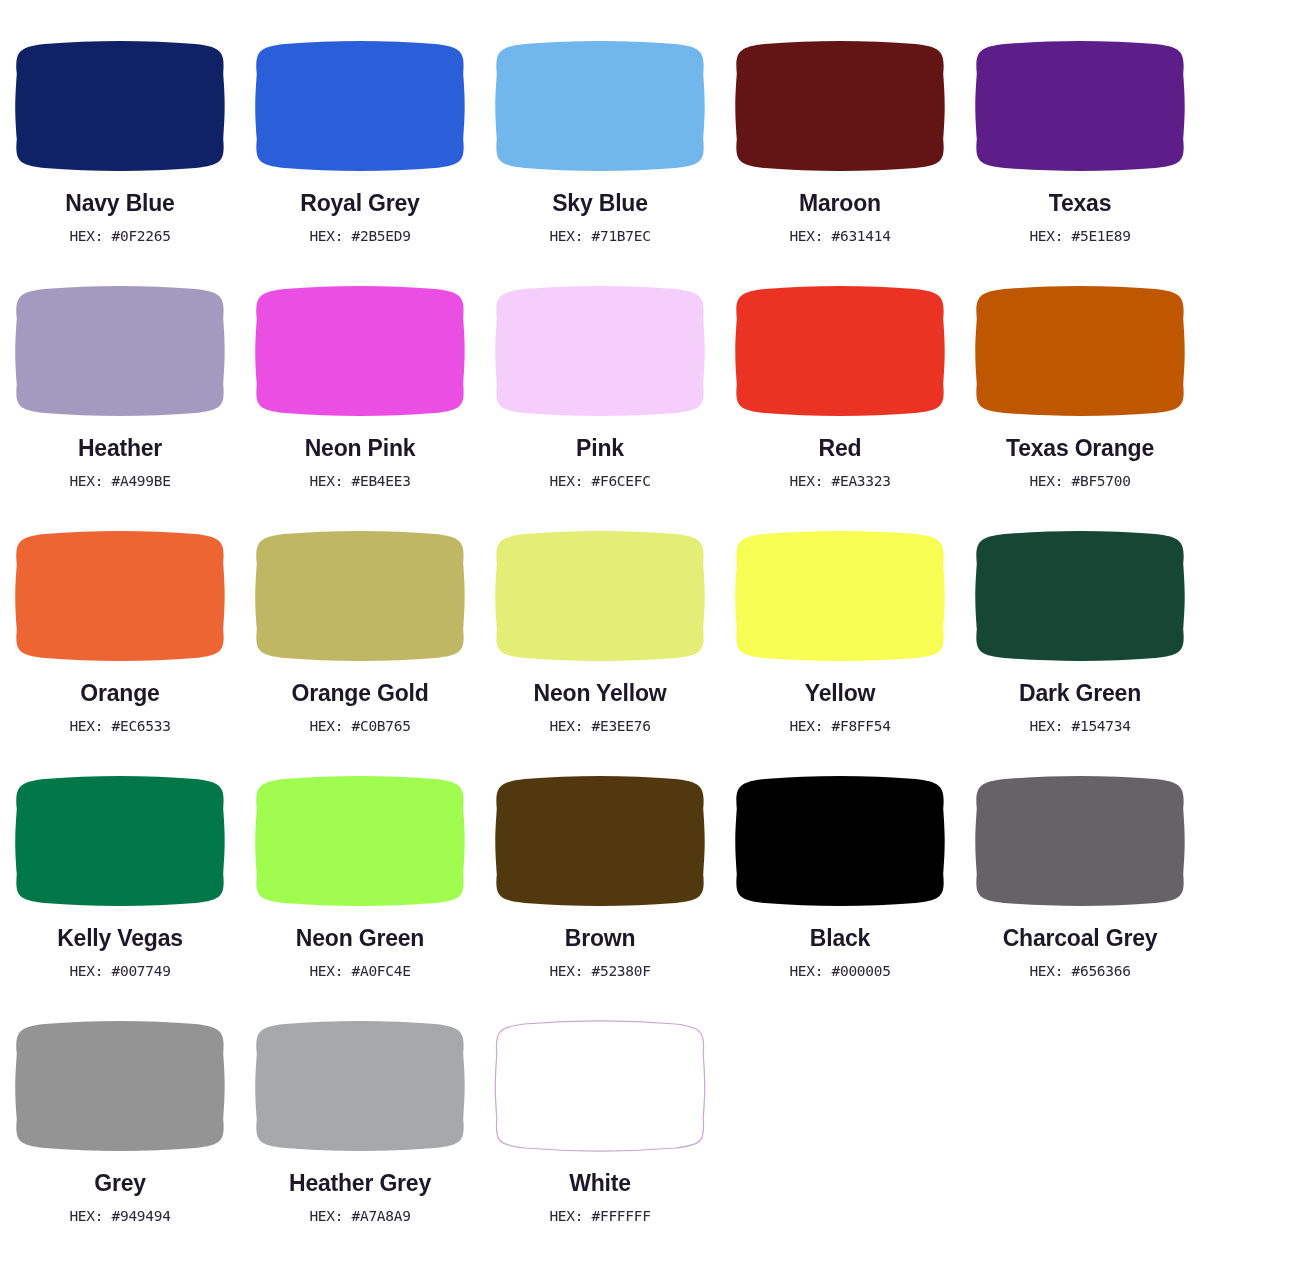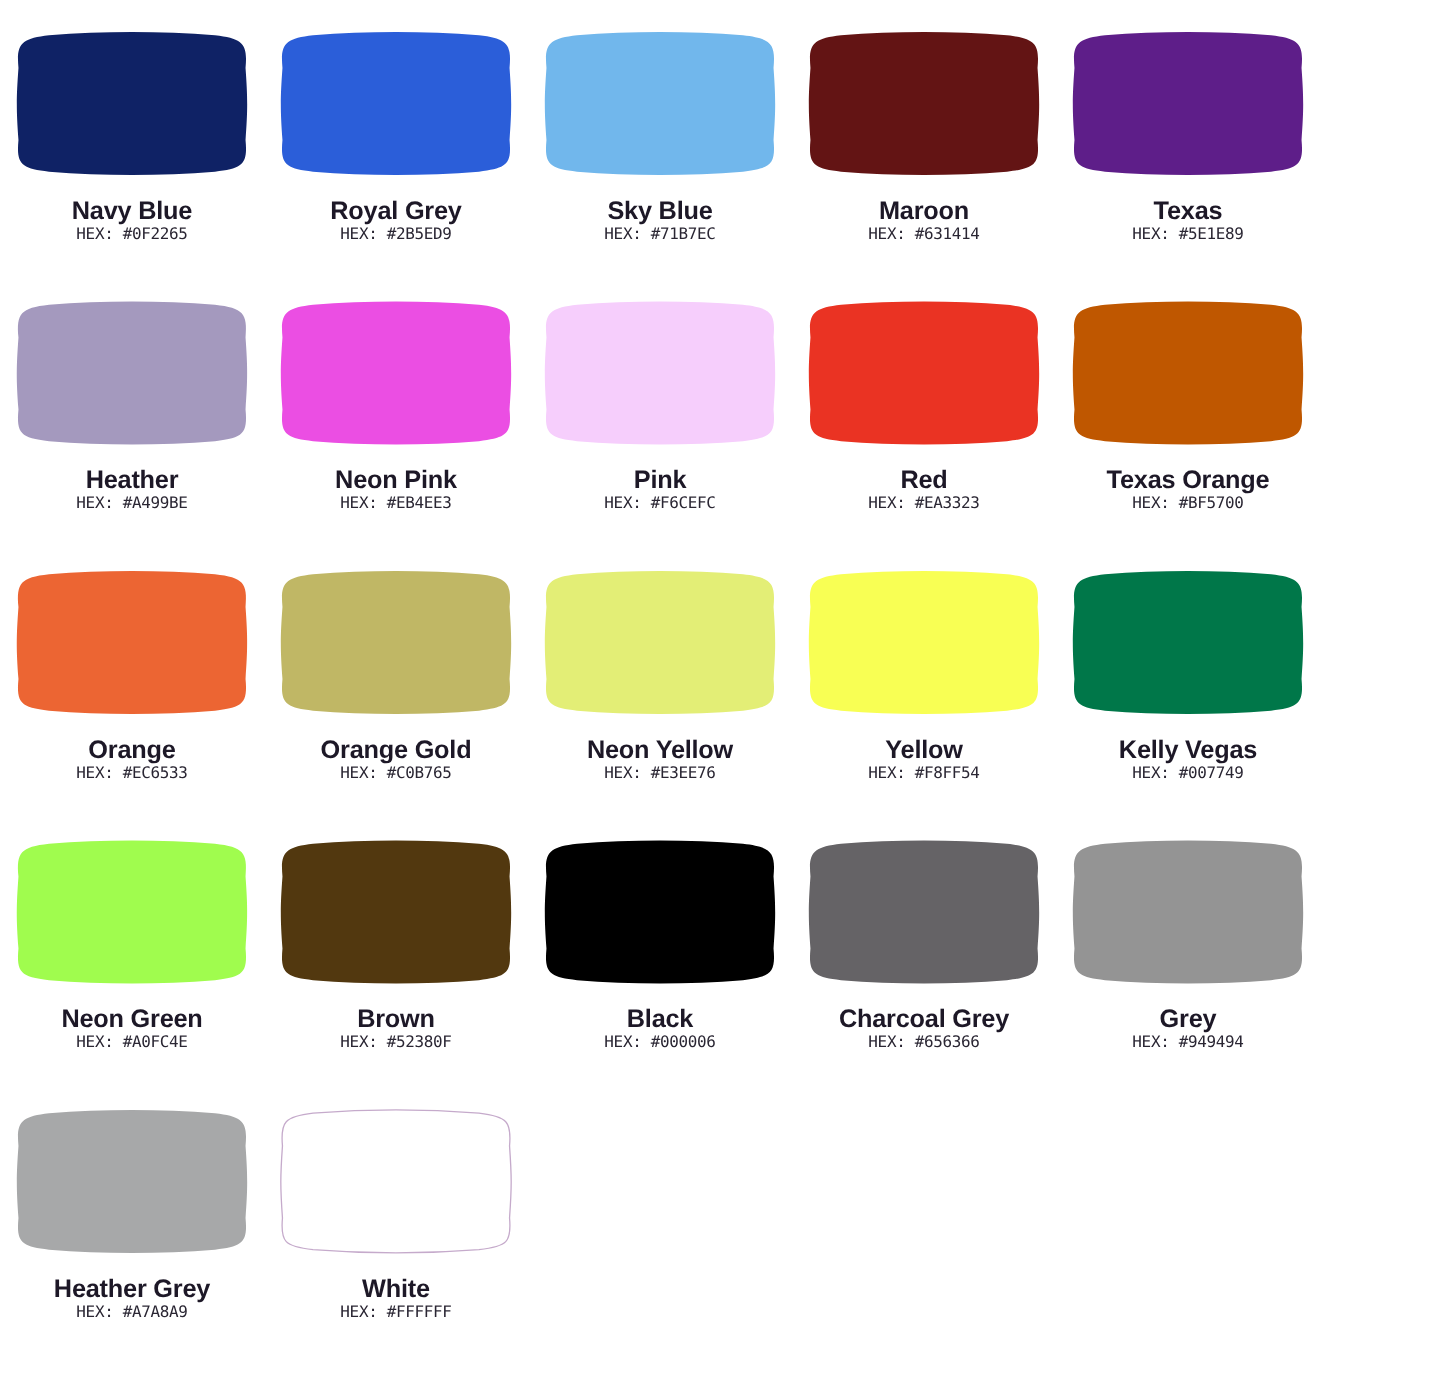--- a/index.html
+++ b/index.html
@@ -15,21 +15,21 @@
     font-family: "Liberation Sans", sans-serif;
     overflow: hidden;
   }
 
   .palette-grid {
     width: 1200px;
     height: 1264px;
     display: grid;
     grid-template-columns: repeat(5, 1fr);
     grid-template-rows: repeat(5, 245px);
-    padding-top: 28px;
+    padding-top: 40px;
   }
 
   .swatch-cell {
     display: flex;
     flex-direction: column;
     align-items: center;
     justify-content: flex-start;
   }
 
   .swatch-shape-wrap {
@@ -49,21 +49,21 @@
     font-size: 23px;
     font-weight: 700;
     color: #1d1827;
     letter-spacing: -0.2px;
     line-height: 1;
     text-align: center;
     white-space: nowrap;
   }
 
   .swatch-hex {
-    margin-top: 3px;
+    margin-top: 14px;
     font-size: 14.5px;
     font-family: "DejaVu Sans Mono", "Liberation Mono", monospace;
     color: #2a2633;
     letter-spacing: -0.3px;
     line-height: 1;
     text-align: center;
     white-space: nowrap;
   }
 </style>
 </head>
@@ -192,20 +192,29 @@
         <svg viewBox="0 0 212 133">
           <path d="M 30 4 C 80 0 132 0 182 4 C 208 7 212 12 210 34 C 212 62 212 72 210 100 C 212 122 208 126 182 129 C 132 133 80 133 30 129 C 4 126 0 122 2 100 C 0 72 0 62 2 34 C 0 12 4 7 30 4 Z" fill="#F8FF54"></path>
         </svg>
       </div>
       <div class="swatch-name">Yellow</div>
       <div class="swatch-hex">HEX: #F8FF54</div>
     </div>
     <div class="swatch-cell">
       <div class="swatch-shape-wrap">
         <svg viewBox="0 0 212 133">
+          <path d="M 30 4 C 80 0 132 0 182 4 C 208 7 212 12 210 34 C 212 62 212 72 210 100 C 212 122 208 126 182 129 C 132 133 80 133 30 129 C 4 126 0 122 2 100 C 0 72 0 62 2 34 C 0 12 4 7 30 4 Z" fill="#154734"></path>
+        </svg>
+      </div>
+      <div class="swatch-name">Dark Green</div>
+      <div class="swatch-hex">HEX: #154734</div>
+    </div>
+    <div class="swatch-cell">
+      <div class="swatch-shape-wrap">
+        <svg viewBox="0 0 212 133">
           <path d="M 30 4 C 80 0 132 0 182 4 C 208 7 212 12 210 34 C 212 62 212 72 210 100 C 212 122 208 126 182 129 C 132 133 80 133 30 129 C 4 126 0 122 2 100 C 0 72 0 62 2 34 C 0 12 4 7 30 4 Z" fill="#007749"></path>
         </svg>
       </div>
       <div class="swatch-name">Kelly Vegas</div>
       <div class="swatch-hex">HEX: #007749</div>
     </div>
     <div class="swatch-cell">
       <div class="swatch-shape-wrap">
         <svg viewBox="0 0 212 133">
           <path d="M 30 4 C 80 0 132 0 182 4 C 208 7 212 12 210 34 C 212 62 212 72 210 100 C 212 122 208 126 182 129 C 132 133 80 133 30 129 C 4 126 0 122 2 100 C 0 72 0 62 2 34 C 0 12 4 7 30 4 Z" fill="#A0FC4E"></path>
@@ -223,21 +232,21 @@
       <div class="swatch-name">Brown</div>
       <div class="swatch-hex">HEX: #52380F</div>
     </div>
     <div class="swatch-cell">
       <div class="swatch-shape-wrap">
         <svg viewBox="0 0 212 133">
           <path d="M 30 4 C 80 0 132 0 182 4 C 208 7 212 12 210 34 C 212 62 212 72 210 100 C 212 122 208 126 182 129 C 132 133 80 133 30 129 C 4 126 0 122 2 100 C 0 72 0 62 2 34 C 0 12 4 7 30 4 Z" fill="#000000"></path>
         </svg>
       </div>
       <div class="swatch-name">Black</div>
-      <div class="swatch-hex">HEX: #000006</div>
+      <div class="swatch-hex">HEX: #000005</div>
     </div>
     <div class="swatch-cell">
       <div class="swatch-shape-wrap">
         <svg viewBox="0 0 212 133">
           <path d="M 30 4 C 80 0 132 0 182 4 C 208 7 212 12 210 34 C 212 62 212 72 210 100 C 212 122 208 126 182 129 C 132 133 80 133 30 129 C 4 126 0 122 2 100 C 0 72 0 62 2 34 C 0 12 4 7 30 4 Z" fill="#656366"></path>
         </svg>
       </div>
       <div class="swatch-name">Charcoal Grey</div>
       <div class="swatch-hex">HEX: #656366</div>
     </div>

